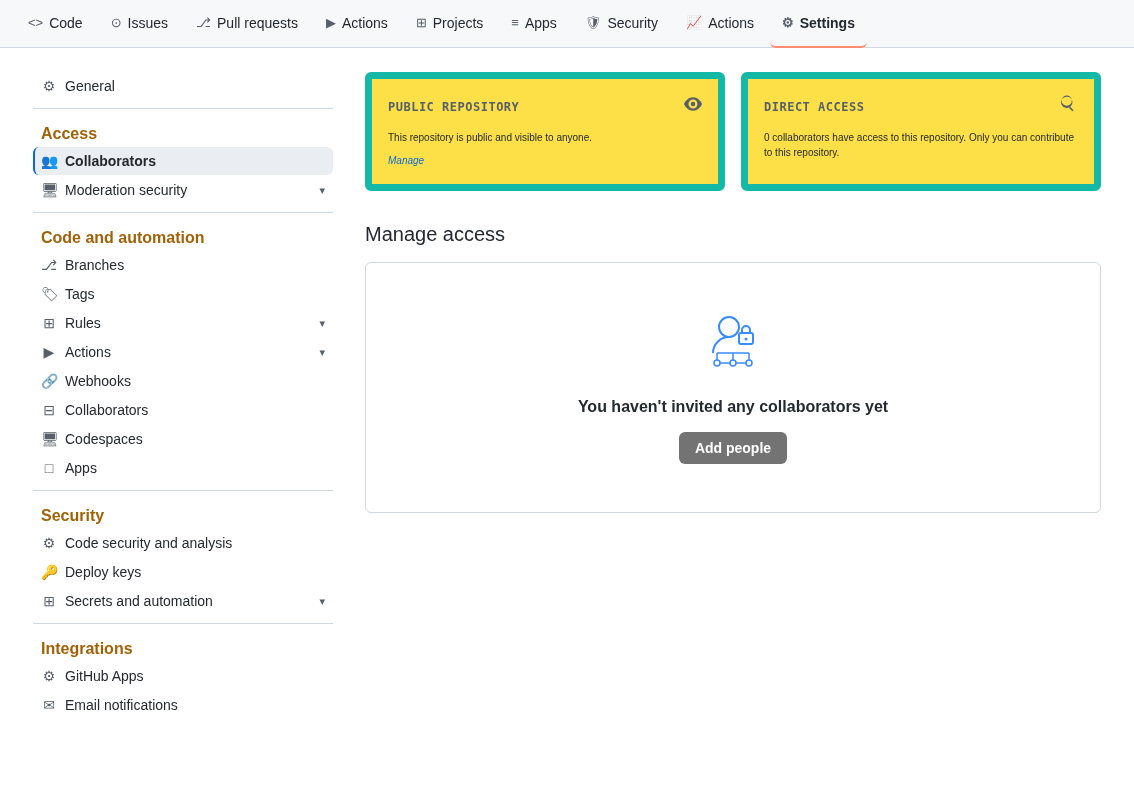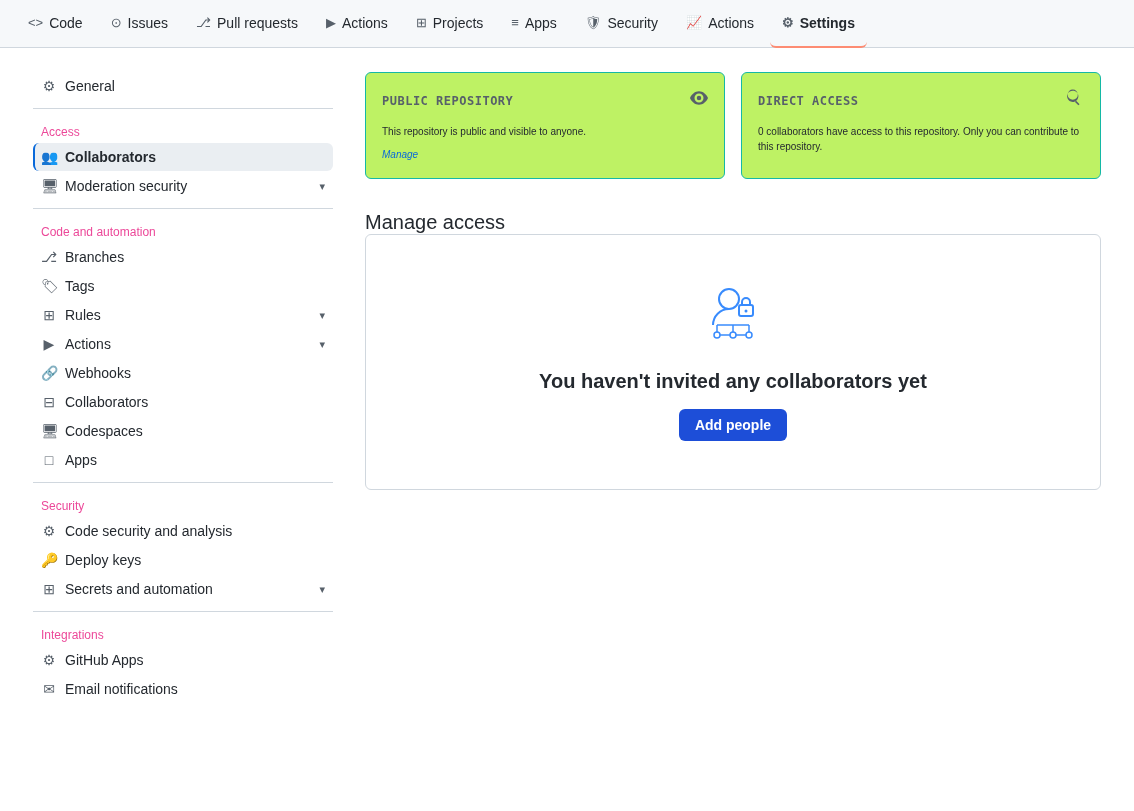--- a/index.html
+++ b/index.html
@@ -43,23 +43,23 @@
       padding: 24px 16px;
       gap: 32px;
     }
 
     
     .sidebar {
       width: 300px;
       flex-shrink: 0;
     }
     .sidebar-section-label {
-      font-size: 12px;
-      font-weight: 400;
-      color: #ec4899;
+      font-size: 16px;
+      font-weight: 700;
+      color: #a16207;
       padding: 8px 8px 4px 8px;
       margin-top: 8px;
     }
     .sidebar-item {
       display: flex;
       align-items: center;
       justify-content: space-between;
       padding: 6px 8px;
       border-radius: 6px;
       cursor: pointer;
@@ -95,25 +95,25 @@
       color: #24292f;
     }
 
     
     .access-cards {
       display: flex;
       gap: 16px;
       margin-bottom: 32px;
     }
     .access-card {
-      border: 1px solid #14b8a6;
+      border: 7px solid #14b8a6;
       border-radius: 6px;
       padding: 16px;
       flex: 1;
-      background: #bef264;
+      background: #fde047;
     }
     .card-header {
       display: flex;
       align-items: center;
       justify-content: space-between;
       margin-bottom: 12px;
     }
     .card-label {
       font-size: 12px;
       font-weight: 600;
@@ -121,40 +121,41 @@
       letter-spacing: 0.5px;
       font-family: ui-monospace, SFMono-Regular, SF Mono, Menlo, monospace;
     }
     .card-body { font-size: 10px; color: #24292f; line-height: 1.5; }
     .card-link { color: #0969da; text-decoration: none; font-style: italic; }
 
     
     .section-title {
       font-size: 20px;
       font-weight: 400;
+      margin-bottom: 16px;
       color: #24292f;
     }
     .manage-access-box {
       border: 1px solid #d0d7de;
       border-radius: 6px;
       padding: 48px 24px;
       text-align: center;
       display: flex;
       flex-direction: column;
       align-items: center;
       gap: 16px;
     }
     .collab-icon-wrap { margin-bottom: 8px; }
     .no-collabs-text {
-      font-size: 20px;
+      font-size: 16px;
       font-weight: 600;
       color: #24292f;
     }
     .add-people-btn {
-      background: #1d4ed8;
+      background: #737373;
       color: #ffffff;
       border: none;
       border-radius: 6px;
       padding: 8px 16px;
       font-size: 14px;
       font-weight: 600;
       cursor: pointer;
     }
 
     

